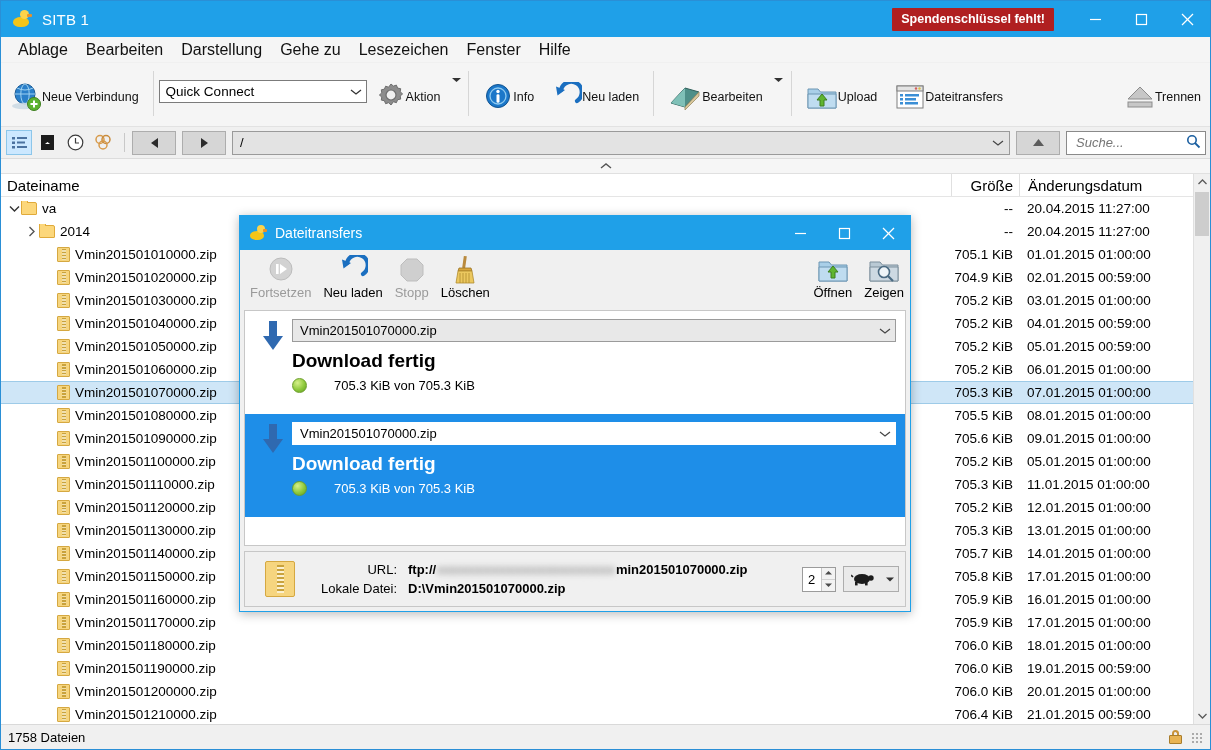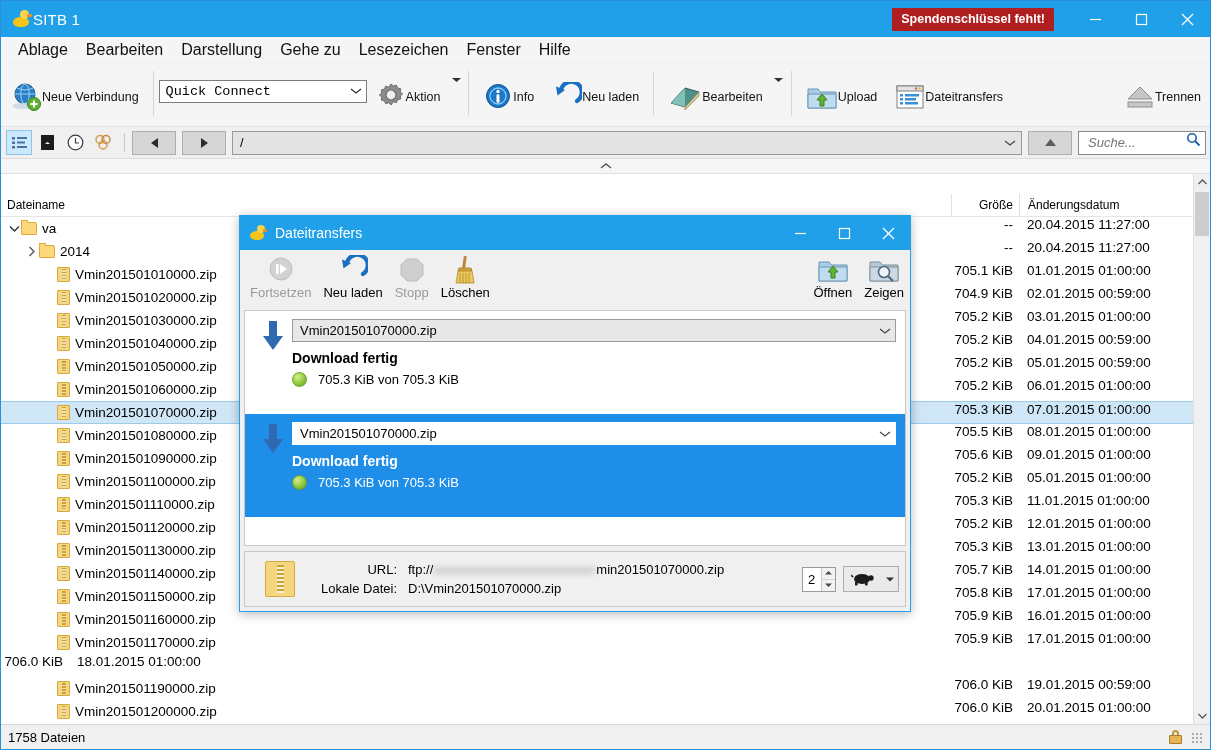--- a/index.html
+++ b/index.html
@@ -11,79 +11,79 @@
   }
   .app{position:relative;width:1211px;height:750px;background:#f0f0f0;
        border:1px solid #2a8fd6;box-sizing:border-box;display:flex;flex-direction:column;}
 
   
   .titlebar{height:36px;background:#1fa0e8;display:flex;align-items:center;flex:0 0 auto;position:relative;}
   .title-duck{width:22px;height:22px;margin-left:10px;position:relative;}
   .title-duck .body{position:absolute;left:2px;top:9px;width:16px;height:10px;background:#f5c518;border-radius:50% 50% 45% 45%;}
   .title-duck .head{position:absolute;left:9px;top:2px;width:9px;height:9px;background:#fcd34a;border-radius:50%;}
   .title-duck .beak{position:absolute;left:16px;top:6px;width:5px;height:3px;background:#e8912a;border-radius:1px;}
-  .title-text{font-size:15px;color:#fff;letter-spacing:.2px;}
+  .title-text{margin-left:9px;font-size:15px;color:#fff;letter-spacing:.2px;}
   .title-spacer{flex:1 1 auto;}
   .donate-badge{background:#b01f20;color:#fff;font-size:12.5px;font-weight:bold;
       padding:4px 9px 5px 9px;margin-right:18px;border-radius:1px;white-space:nowrap;}
   .wbtn{width:46px;height:36px;display:flex;align-items:center;justify-content:center;}
   .wbtn svg{display:block;}
 
   
   .menubar{height:25px;background:#f5f5f5;display:flex;align-items:center;
       padding-left:8px;flex:0 0 auto;border-bottom:1px solid #f0f0f0;}
   .menu-item{padding:3px 9px;font-size:16px;color:#111;cursor:default;}
 
   
   .toolbar{height:63px;background:#f5f5f5;display:flex;align-items:stretch;flex:0 0 auto;
      border-bottom:1px solid #e2e2e2;}
   .tb-cell{display:flex;flex-direction:row;align-items:center;justify-content:flex-end;
       padding:4px 9px 0 9px;cursor:default;}
   .tb-icon{height:34px;display:flex;align-items:center;justify-content:center;}
   .tb-lbl{font-size:12.5px;color:#111;line-height:14px;white-space:nowrap;margin-top:1px;}
   .tb-sep{width:1px;background:#d6d6d6;margin:8px 5px 10px 5px;flex:0 0 1px;}
   .tb-dropdown{display:flex;align-items:center;justify-content:center;width:14px;align-self:flex-start;height:34px;}
-  .qc-wrap{display:flex;align-items:flex-start;padding-top:17px;font-family:Liberation Mono, monospace;}
+  .qc-wrap{display:flex;align-items:flex-start;padding-top:17px;}
   .qc-select{width:208px;height:23px;border:1px solid #7b7b7b;background:#fff;
       display:flex;align-items:center;padding:0 4px 0 6px;font-size:13.5px;box-sizing:border-box;}
   .qc-select .cap{flex:1 1 auto;}
   .tb-right{margin-left:auto;display:flex;align-items:stretch;}
 
   
   .navbar{height:31px;background:#f0f0f0;display:flex;align-items:center;flex:0 0 auto;
       padding:0 4px;border-bottom:1px solid #dcdcdc;}
   .nav-ico{width:26px;height:25px;display:flex;align-items:center;justify-content:center;margin:0 1px;cursor:default;}
   .nav-ico.active{background:#cce8ff;border:1px solid #8cc6ea;box-sizing:border-box;}
   .nav-sep{width:1px;height:19px;background:#c8c8c8;margin:0 7px;}
   .nav-btn{width:44px;height:24px;background:#d6d6d6;border:1px solid #adadad;
       display:flex;align-items:center;justify-content:center;margin-right:6px;box-sizing:border-box;}
   .path-box{flex:1 1 auto;height:24px;background:#e3e3e3;border:1px solid #9a9a9a;
       display:flex;align-items:center;padding:0 5px 0 7px;box-sizing:border-box;font-size:13px;}
   .path-box .cap{flex:1 1 auto;}
   .nav-up{width:44px;height:24px;background:#d6d6d6;border:1px solid #adadad;
       display:flex;align-items:center;justify-content:center;margin:0 6px;box-sizing:border-box;}
-  .search-box{width:128px;height:24px;background:#fff;border:1px solid #8a8a8a;
-      display:flex;padding:0 4px 0 7px;box-sizing:border-box;}
+  .search-box{width:140px;height:24px;background:#fff;border:1px solid #8a8a8a;
+      display:flex;align-items:center;padding:0 4px 0 7px;box-sizing:border-box;}
   .search-box input{border:0;outline:0;flex:1 1 auto;font-size:13px;font-style:italic;
       color:#6d6d6d;font-family:"Liberation Sans",sans-serif;background:transparent;width:10px;}
 
   
   .collapse-strip{height:14px;background:#f6f6f6;border-bottom:1px solid #e0e0e0;
       display:flex;align-items:center;justify-content:center;flex:0 0 auto;}
 
   
   .browser{flex:1 1 auto;position:relative;background:#fff;overflow:hidden;display:flex;flex-direction:column;}
   .col-head{height:22px;background:#fff;display:flex;align-items:center;flex:0 0 auto;
-      border-bottom:1px solid #e5e5e5;font-size:12px;margin-top:20px;}
+      border-bottom:1px solid #e5e5e5;font-size:15px;}
   .ch{display:flex;align-items:center;height:22px;box-sizing:border-box;padding:0 6px;}
   .ch-name{width:950px;}
   .ch-size{width:68px;justify-content:flex-end;border-left:1px solid #e0e0e0;}
   .ch-date{flex:1 1 auto;border-left:1px solid #e0e0e0;padding-left:8px;}
   .rows{flex:1 1 auto;position:relative;overflow:hidden;}
-  .row{height:23px;display:flex;font-size:13.5px;box-sizing:border-box;}
+  .row{height:23px;display:flex;align-items:center;font-size:13.5px;box-sizing:border-box;}
   .row.sel{background:#cfe6f7;border-top:1px solid #9ecbe8;border-bottom:1px solid #9ecbe8;}
   .cell-name{width:950px;display:flex;align-items:center;box-sizing:border-box;overflow:hidden;white-space:nowrap;}
   .cell-size{width:68px;text-align:right;box-sizing:border-box;padding-right:6px;white-space:nowrap;}
   .cell-date{flex:1 1 auto;box-sizing:border-box;padding-left:8px;white-space:nowrap;}
   .indent0{padding-left:6px;}
   .indent1{padding-left:24px;}
   .indent2{padding-left:42px;}
   .twisty{width:14px;display:inline-flex;align-items:center;justify-content:center;flex:0 0 14px;}
   .name-txt{margin-left:5px;}
   .folder-ico{width:16px;height:13px;background:#fcd77b;border:1px solid #e0aa3a;
@@ -130,36 +130,36 @@
   .dlg-list{flex:1 1 auto;background:#fff;margin:0 4px;border:1px solid #c7c7c7;
       box-sizing:border-box;overflow:hidden;position:relative;}
   .titem{height:103px;box-sizing:border-box;padding:8px 9px 0 9px;display:flex;}
   .titem.selected{background:#1e8ee8;color:#fff;}
   .titem .arrow-col{width:38px;display:flex;justify-content:center;padding-top:2px;flex:0 0 38px;}
   .titem .main{flex:1 1 auto;}
   .tcombo{height:23px;background:#e8e8e8;border:1px solid #9b9b9b;display:flex;align-items:center;
       padding:0 4px 0 7px;box-sizing:border-box;font-size:13px;color:#000;}
   .titem.selected .tcombo{background:#fff;border-color:#fff;}
   .tcombo .cap{flex:1 1 auto;}
-  .tstatus{font-weight:bold;font-size:14px;margin-top:8px;}
-  .tprog{display:flex;align-items:center;margin-top:6px;}
+  .tstatus{font-weight:bold;font-size:19px;margin-top:8px;}
+  .tprog{display:flex;align-items:center;margin-top:6px;gap:16px;}
   .ball{width:15px;height:15px;border-radius:50%;
      background:radial-gradient(circle at 35% 30%,#d6f08a 0%,#8ec93b 55%,#5f9c22 100%);
      border:1px solid #6d9f2c;box-sizing:border-box;flex:0 0 15px;}
   .tprog .txt{margin-left:11px;font-size:13px;}
   .dlg-foot{flex:0 0 auto;height:56px;margin:5px 4px 4px 4px;background:#f0f0f0;
       border:1px solid #c7c7c7;box-sizing:border-box;display:flex;align-items:center;padding:0 6px;}
   .zipbig{width:30px;height:36px;background:#f6d57f;border:1px solid #d5a841;border-radius:2px;
       position:relative;flex:0 0 30px;margin:0 14px 0 14px;box-sizing:border-box;}
   .zipbig:after{content:"";position:absolute;left:11px;top:3px;width:7px;height:28px;
       background:repeating-linear-gradient(#c9a23c 0 2px,#fbf0cf 2px 4px);}
   .finfo{flex:1 1 auto;font-size:13px;line-height:19px;}
   .finfo .line{display:flex;align-items:center;}
   .finfo .lbl{width:88px;text-align:right;flex:0 0 88px;}
-  .finfo .val{margin-left:11px;display:flex;align-items:flex-end;white-space:nowrap;}
+  .finfo .val{margin-left:11px;display:flex;align-items:flex-end;white-space:nowrap;font-weight:bold;}
   .blurred{display:inline-block;color:#8b8b8b;filter:blur(3px);
       letter-spacing:.5px;user-select:none;margin:0 1px;}
   .spin{width:34px;height:25px;border:1px solid #9b9b9b;background:#fff;display:flex;
       box-sizing:border-box;margin-right:7px;}
   .spin .v{flex:1 1 auto;display:flex;align-items:center;padding-left:5px;font-size:13px;}
   .spin .ar{width:13px;border-left:1px solid #c6c6c6;display:flex;flex-direction:column;}
   .spin .ar div{flex:1 1 50%;display:flex;align-items:center;justify-content:center;background:#f2f2f2;}
   .spin .ar div:first-child{border-bottom:1px solid #d2d2d2;}
   .turtle-btn{width:56px;height:26px;background:#eaeaea;border:1px solid #adadad;
       display:flex;align-items:center;box-sizing:border-box;}
@@ -594,20 +594,25 @@
         <div class="row">
           <div class="cell-name indent2">
             <span class="twisty"></span>
             <span class="zip-ico"></span>
             <span class="name-txt">Vmin201501170000.zip</span>
           </div>
           <div class="cell-size">705.9 KiB</div>
           <div class="cell-date">17.01.2015 01:00:00</div>
         </div>
         <div class="row">
+          <div class="cell-name indent2">
+            <span class="twisty"></span>
+            <span class="zip-ico"></span>
+            <span class="name-txt">Vmin201501180000.zip</span>
+          </div>
           <div class="cell-size">706.0 KiB</div>
           <div class="cell-date">18.01.2015 01:00:00</div>
         </div>
         <div class="row">
           <div class="cell-name indent2">
             <span class="twisty"></span>
             <span class="zip-ico"></span>
             <span class="name-txt">Vmin201501190000.zip</span>
           </div>
           <div class="cell-size">706.0 KiB</div>

